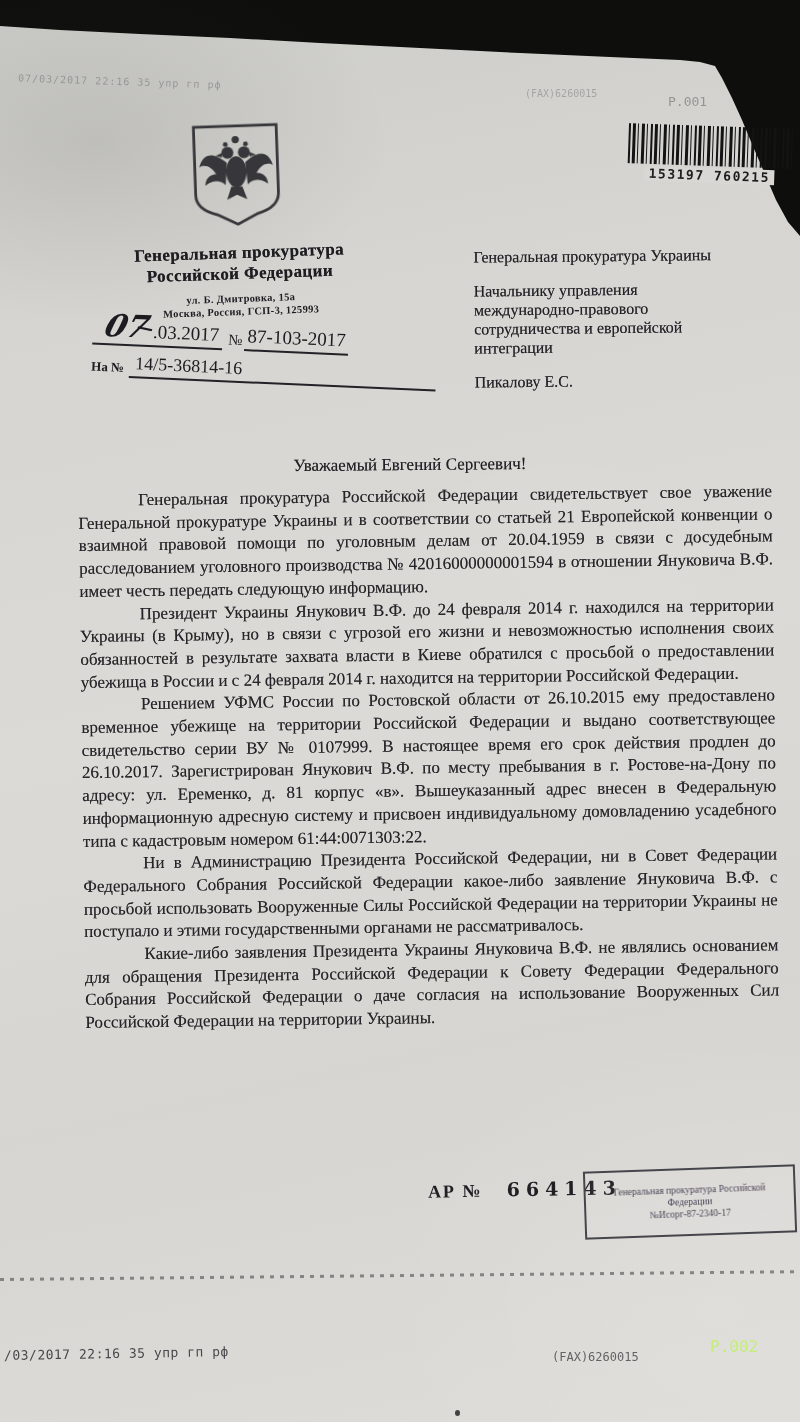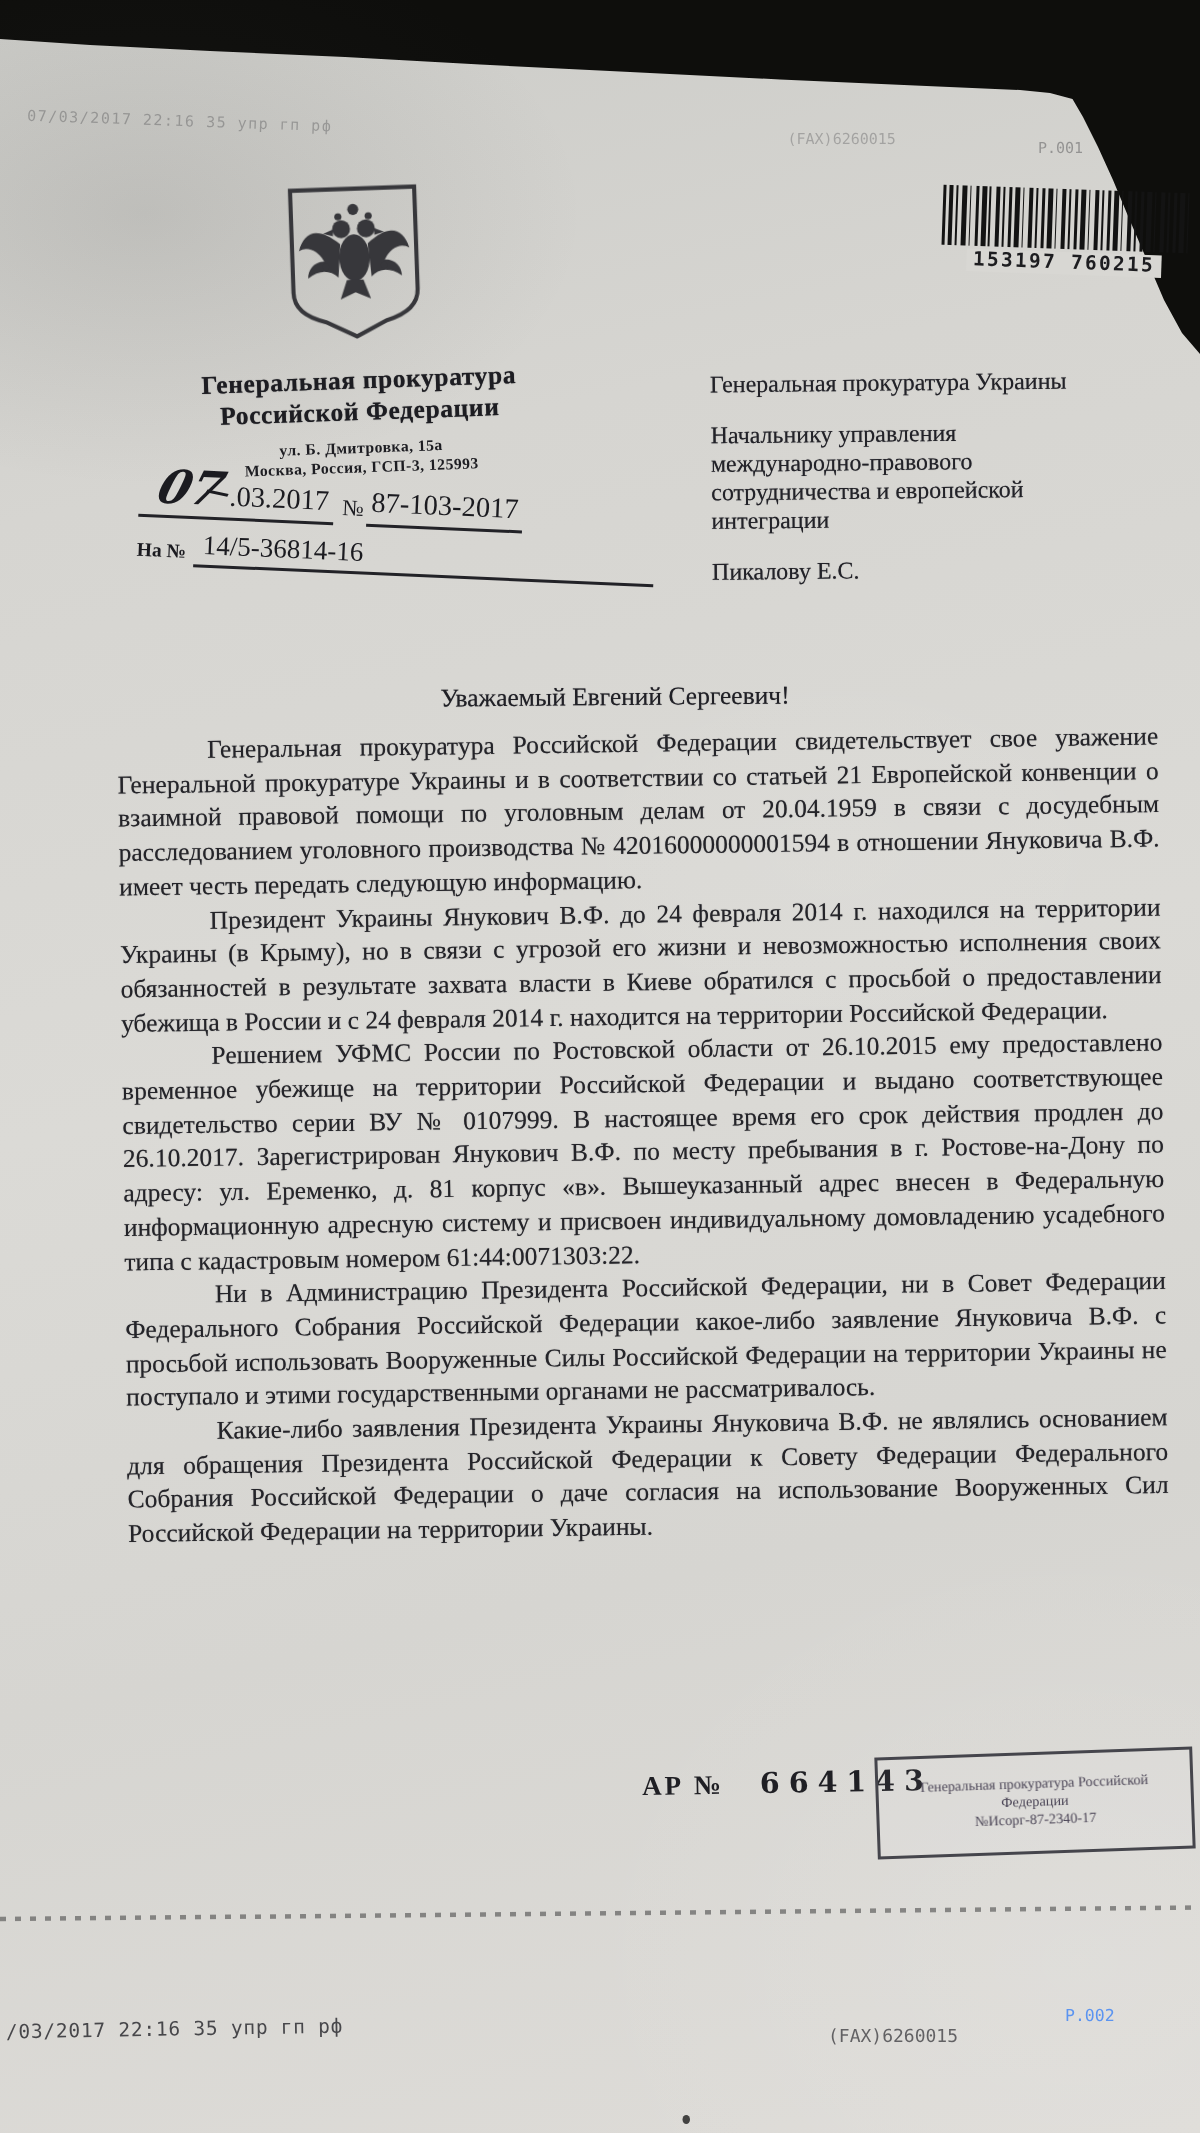--- a/index.html
+++ b/index.html
@@ -24,21 +24,21 @@
       radial-gradient(500px 420px at 90% 92%, rgba(255,255,255,.10), transparent 70%),
       radial-gradient(300px 200px at 70% 40%, rgba(255,255,255,.05), transparent 70%);
   }
   .abs{position:absolute;}
   .faxfont{font-family:"DejaVu Sans Mono", monospace;}
 
   
   .fax-top-left{left:18px;top:76px;transform:rotate(2deg);opacity:.33;
     font-size:10px;letter-spacing:1px;color:#3a3a3e;}
   .fax-top-center{left:525px;top:88px;opacity:.30;font-size:10px;color:#3a3a3e;}
-  .fax-top-right{left:692px;top:94px;opacity:.40;font-size:10px;color:#36363a;}
+  .fax-top-right{left:668px;top:94px;opacity:.40;font-size:13px;color:#36363a;}
 
   
   .barcode{left:628px;top:126px;width:164px;text-align:center;transform:rotate(2deg);}
   .bars{height:40px;
     background:repeating-linear-gradient(90deg,
       #131313 0 2px,transparent 2px 4px,#131313 4px 7px,transparent 7px 9px,
       #131313 9px 10px,transparent 10px 13px,#131313 13px 16px,transparent 16px 18px,
       #131313 18px 19px,transparent 19px 22px);
     filter:blur(.2px);}
   .barcode-num{display:inline-block;margin-top:-11px;background:#d8d7d3;padding:0 4px;
@@ -89,21 +89,21 @@
     text-align:center;font-size:9.5px;line-height:12px;color:#4a4456;
     filter:blur(.3px);background:rgba(255,255,255,.04);}
 
   
   .perforation{left:-10px;top:1274px;width:830px;height:3px;transform:rotate(-0.55deg);
     background:repeating-linear-gradient(90deg,#4b4b4b 0 4px,transparent 4px 10px);
     opacity:.6;}
   .fax-bot-left{left:4px;top:1346px;transform:rotate(-1deg);font-size:13px;
     color:#2e2e33;opacity:.85;letter-spacing:.5px;}
   .fax-bot-center{left:552px;top:1350px;font-size:12px;color:#2e2e33;opacity:.7;}
-  .fax-bot-right{left:710px;top:1337px;font-size:11px;color:#3b82f6;opacity:.8;}
+  .fax-bot-right{left:710px;top:1337px;font-size:16px;color:#bef264;opacity:.8;}
   .speck{left:455px;top:1410px;width:5px;height:6px;border-radius:50%;background:#1c1c1c;opacity:.8;}
 </style>
 </head>
 <body>
 
 <div class="paper"></div>
 <div class="paper-shade"></div>
 
 <div class="abs faxfont fax-top-left">07/03/2017  22:16 35  упр гп рф</div>
 <div class="abs faxfont fax-top-center">(FAX)6260015</div>

